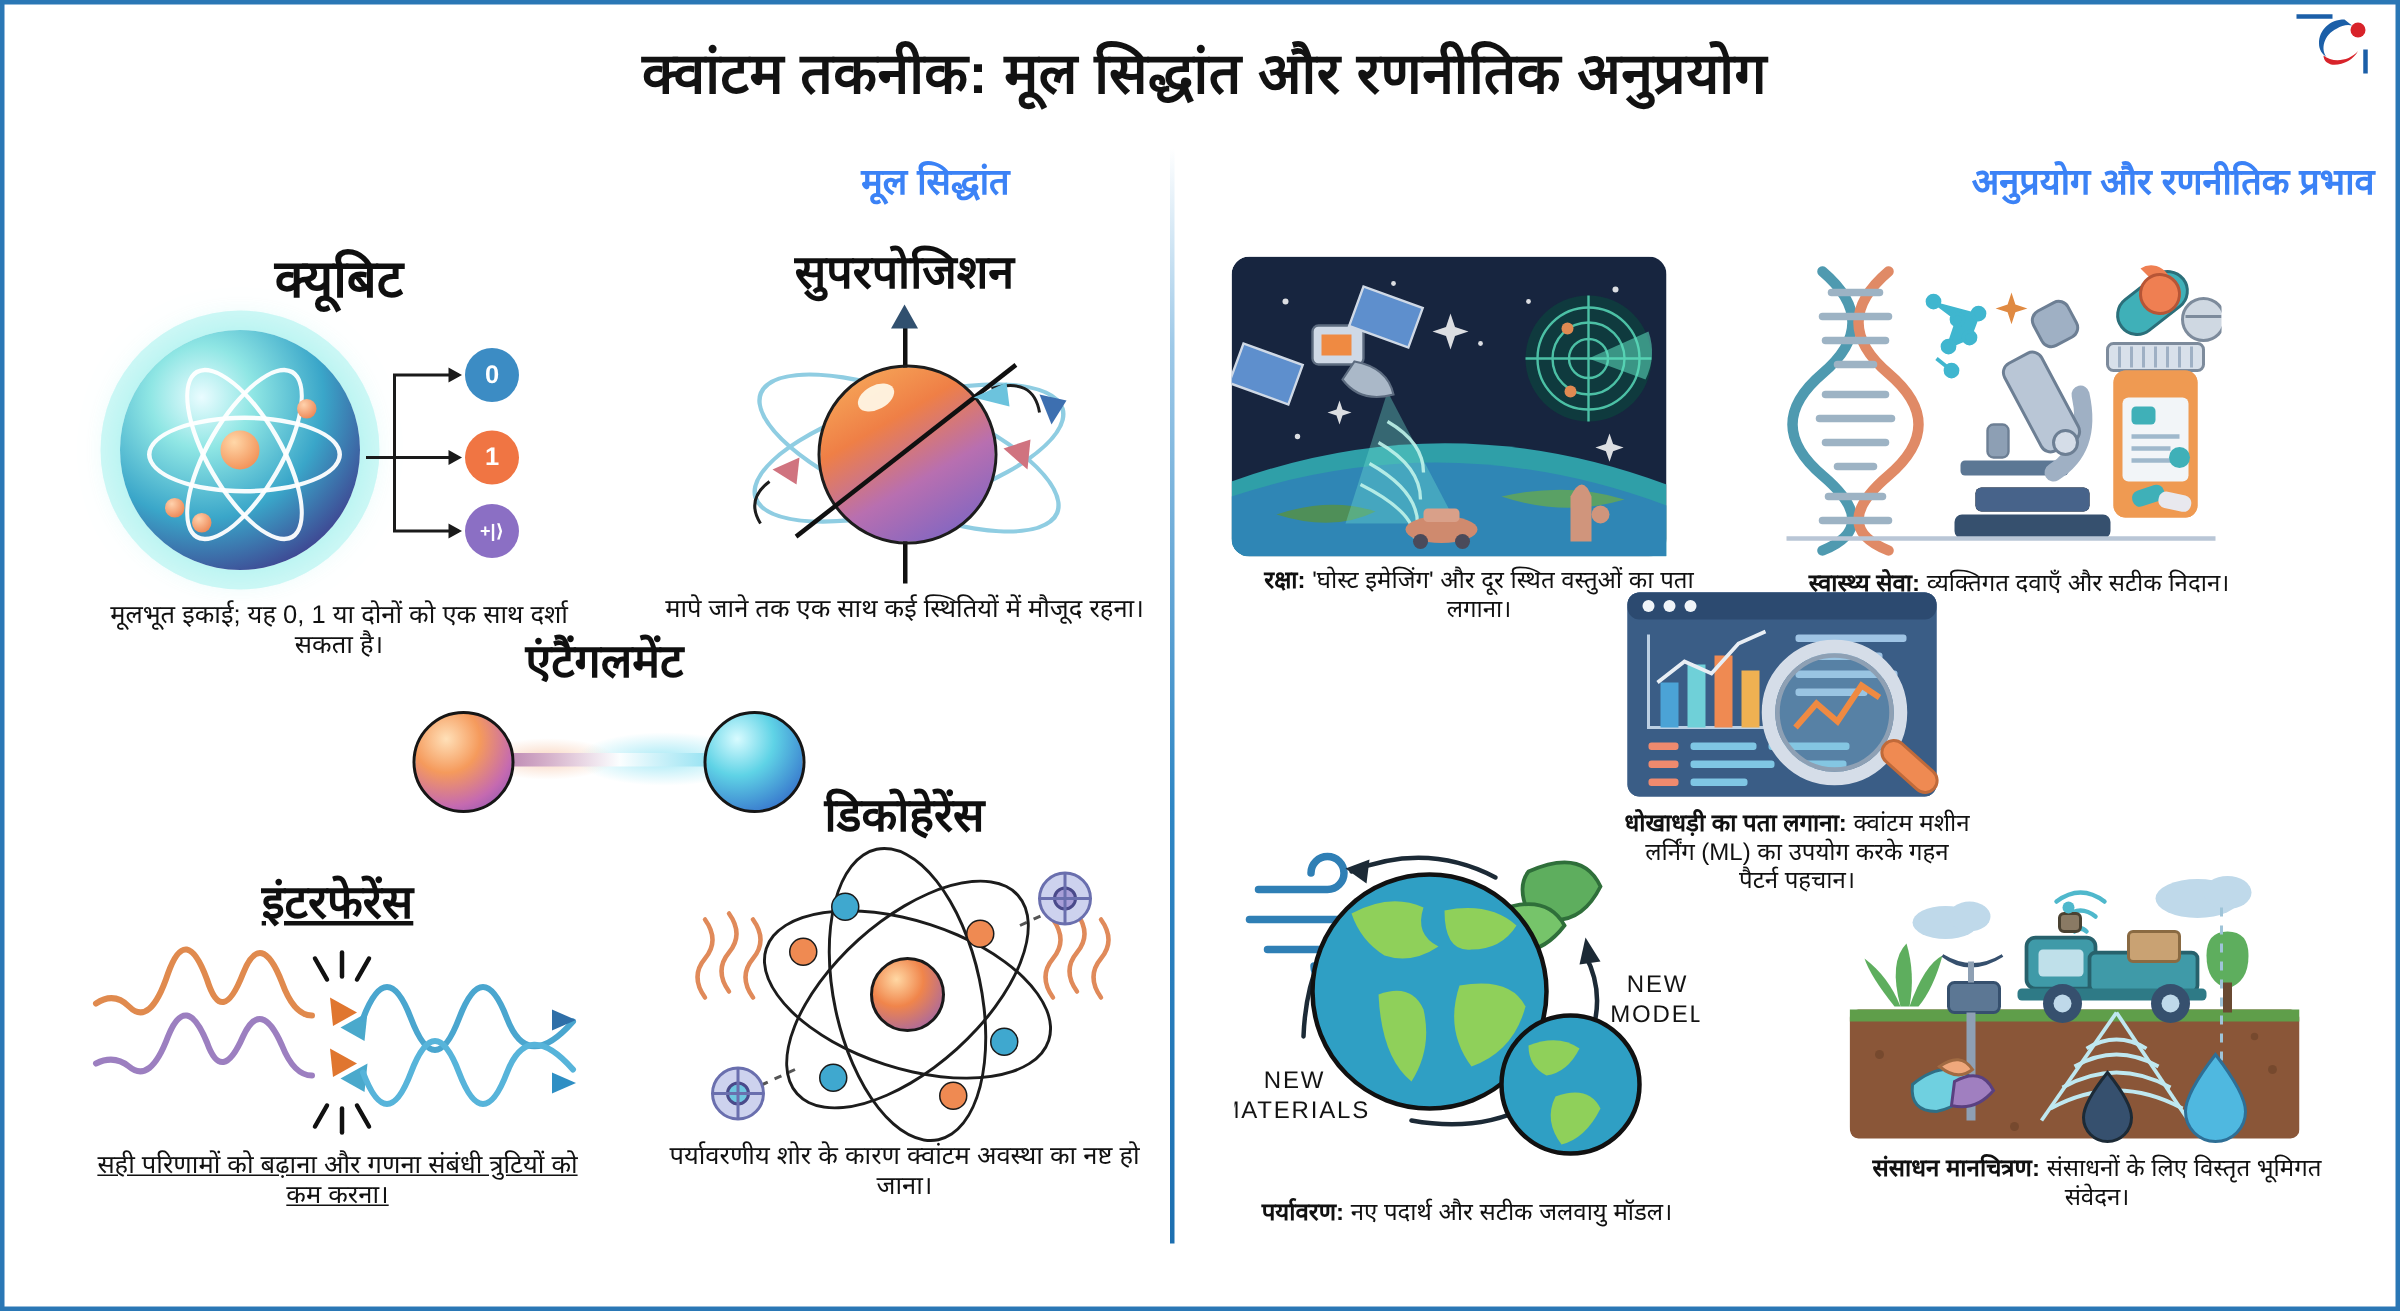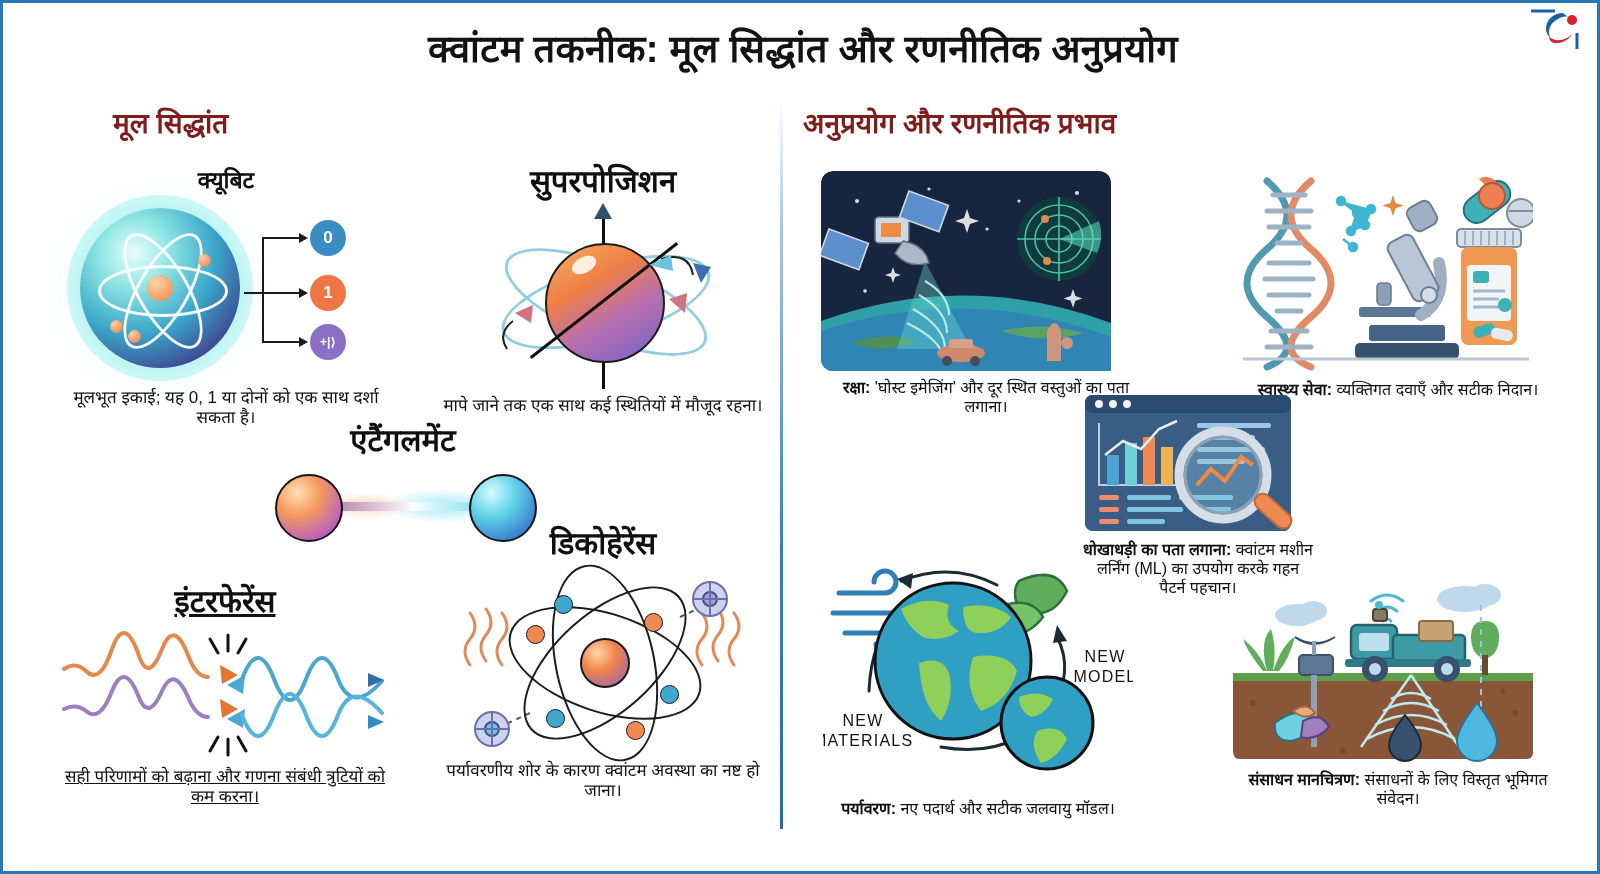--- a/index.html
+++ b/index.html
@@ -18,33 +18,33 @@
   
   .main-title{
     position:absolute;top:18px;left:0;width:1600px;text-align:center;
     font-size:38px;font-weight:bold;letter-spacing:.3px;color:#121212;
   }
   .divider{
     position:absolute;left:777px;top:96px;width:3px;height:730px;
     background:linear-gradient(to bottom,#ffffff 0%,#9ec9e8 18%,#2f86c4 60%,#1d6fb0 100%);
   }
   .sec-title{
-    position:absolute;font-size:28px;font-weight:bold;color:#7f1d1d;text-align:left;
+    position:absolute;font-size:24px;font-weight:bold;color:#3b82f6;text-align:right;
   }
   #sec-left{left:110px;top:100px;width:560px;}
   #sec-right{left:800px;top:100px;width:780px;}
 
   .card{position:absolute;text-align:center;}
   .card .h{font-weight:bold;color:#0f0f0f;line-height:1;}
   .cap{font-size:17px;line-height:1.18;color:#111;}
   .art{position:relative;margin:0 auto;}
 
   
   #card-qubit{left:58px;top:166px;width:330px;}
-  #card-qubit .h{font-size:23px;}
+  #card-qubit .h{font-size:35px;}
   .qubit-art{width:320px;height:190px;margin-top:6px;}
   .qb-sphere{
     position:absolute;left:14px;top:10px;width:160px;height:160px;border-radius:50%;
     background:radial-gradient(circle at 34% 28%,#eafcff 0%,#8fe6e4 22%,#3aa6c9 52%,#3f3f8e 82%,#2b2a63 100%);
     box-shadow:0 0 0 13px rgba(150,240,236,.45),0 0 24px rgba(130,235,232,.6);
   }
   .qb-orbit{position:absolute;left:50%;top:50%;width:124px;height:46px;margin:-23px -62px;
     border:3px solid #ffffff;border-radius:50%;opacity:.95;}
   .qb-nuc{position:absolute;left:50%;top:50%;width:26px;height:26px;margin:-13px;border-radius:50%;
     background:radial-gradient(circle at 35% 30%,#ffd7a8,#ef7f42);}
@@ -102,21 +102,21 @@
   .dec-nuc{position:absolute;left:50%;top:50%;width:46px;height:46px;margin:-23px;border-radius:50%;
     background:radial-gradient(circle at 34% 28%,#ffd8a4 0%,#f0854b 40%,#8f5ec0 100%);border:2px solid #1a1a1a;}
   .dec-orbit{position:absolute;left:50%;top:50%;width:196px;height:96px;margin:-48px -98px;
     border:2.5px solid #1c1c1c;border-radius:50%;}
   .dec-e{position:absolute;width:17px;height:17px;border-radius:50%;border:1.5px solid #1a1a1a;}
 
   
   .panel{position:absolute;text-align:center;}
   .panel-img{position:relative;border-radius:12px;overflow:hidden;margin:0 auto;}
   #p-defence{left:818px;top:168px;width:330px;}
-  #p-health{left:1230px;top:170px;width:330px;}
+  #p-health{left:1178px;top:170px;width:330px;}
   #p-fraud{left:1080px;top:390px;width:230px;}
   #p-env{left:820px;top:548px;width:310px;}
   #p-res{left:1230px;top:560px;width:330px;text-align:center;}
   .kv{font-size:16px;line-height:1.2;margin-top:7px;}
   .kv b{font-weight:bold;}
   .label-cap{position:absolute;font-size:16px;letter-spacing:1.2px;color:#131313;text-align:center;}
   svg{display:block;}
 </style>
 </head>
 <body>

